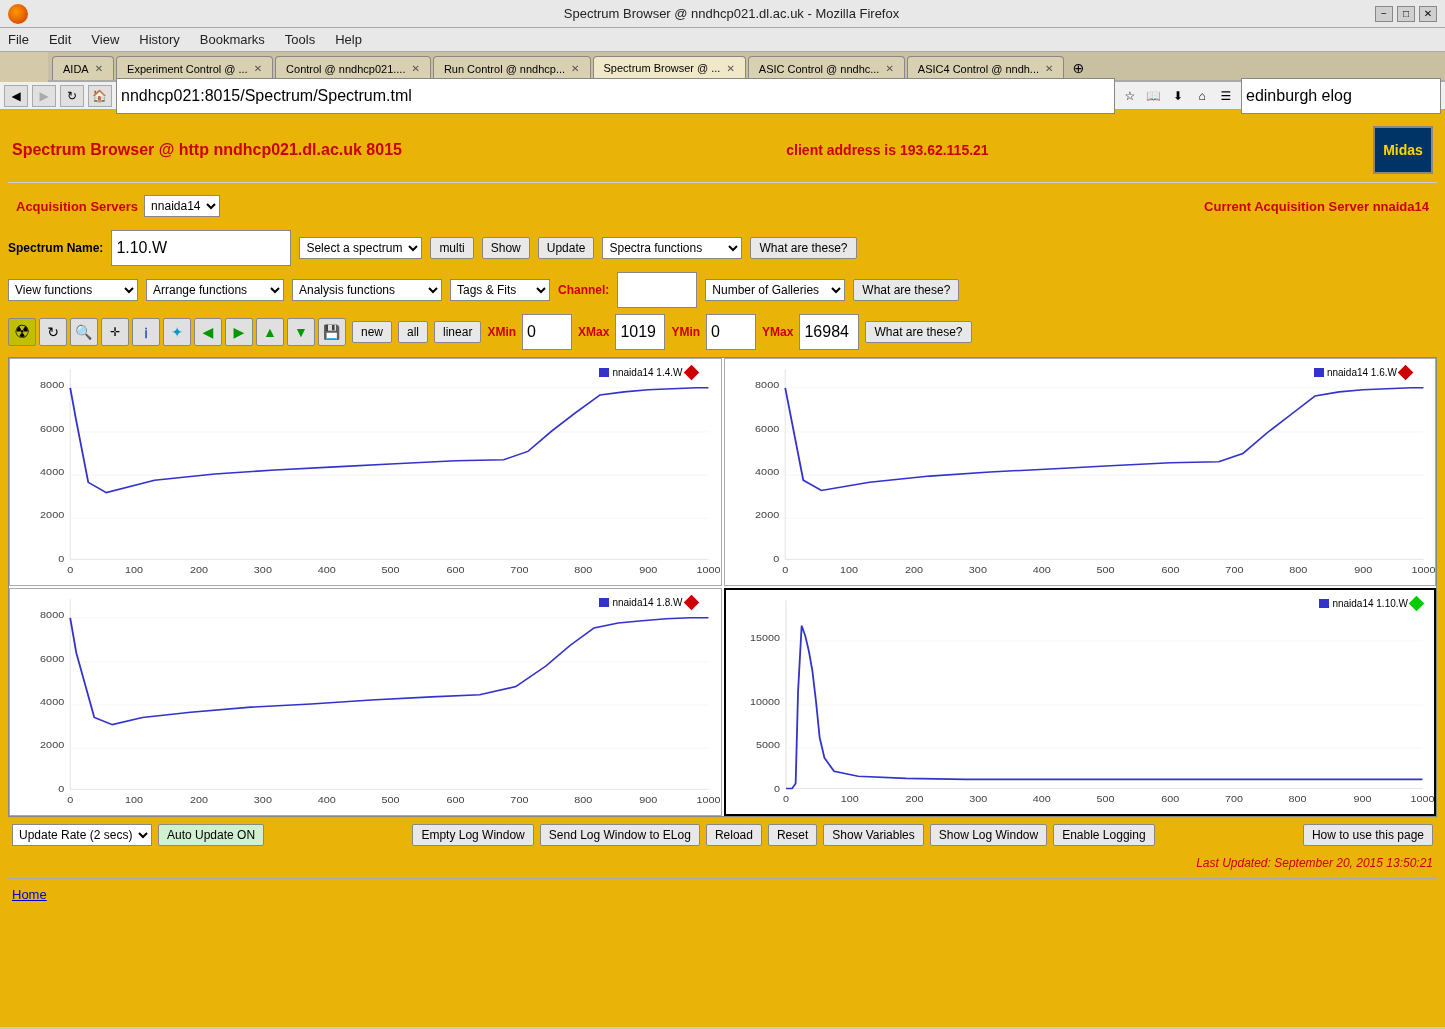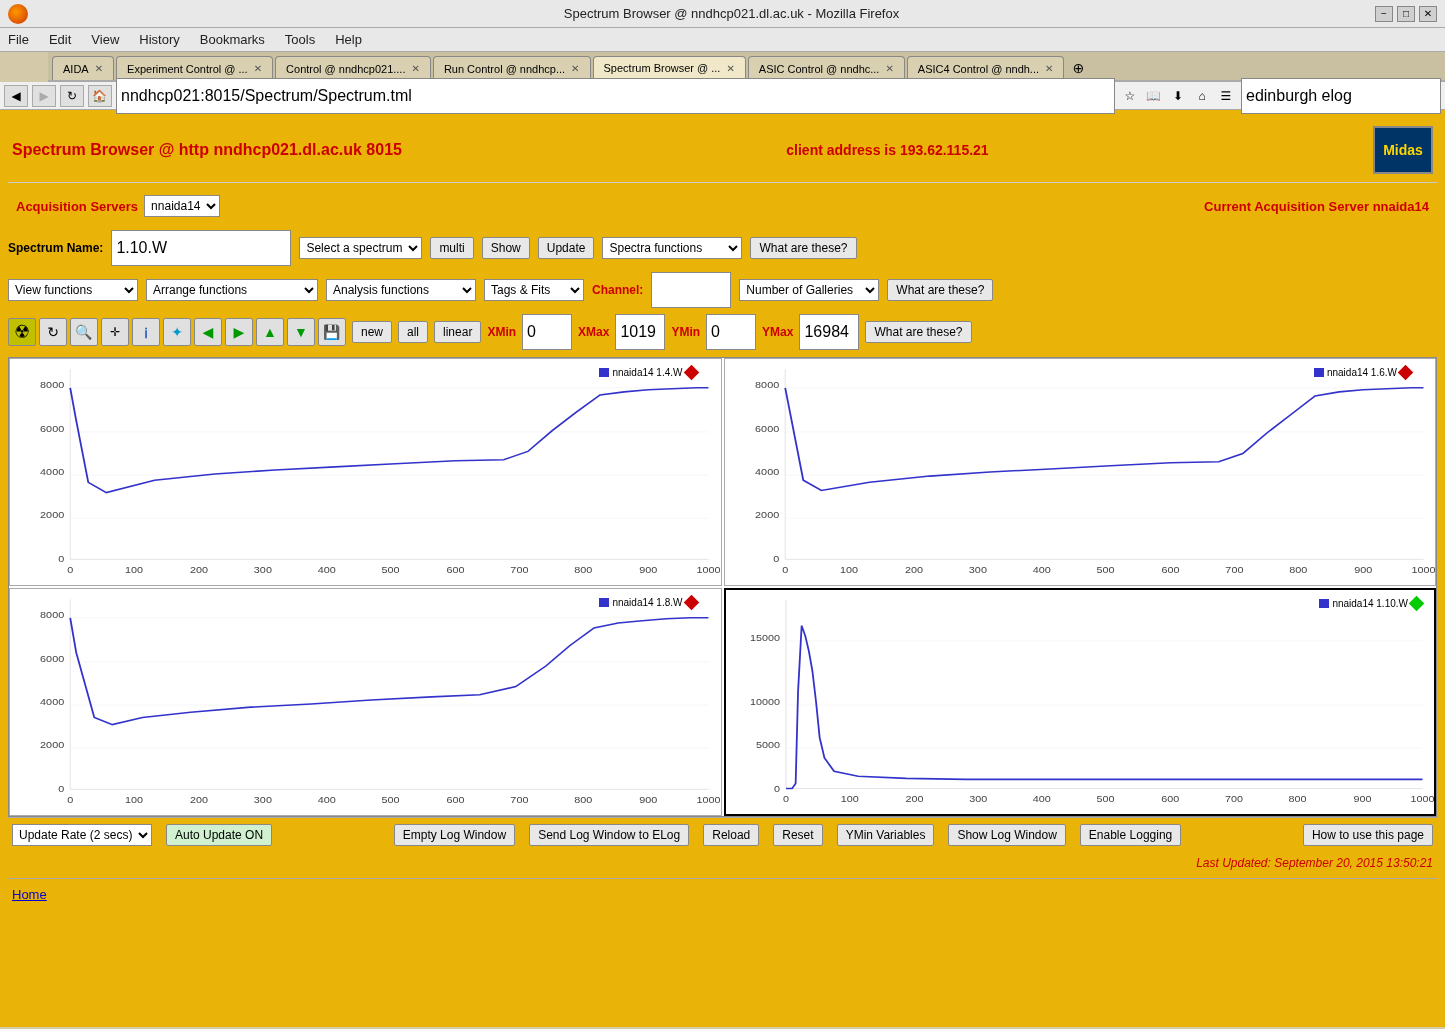--- a/index.html
+++ b/index.html
@@ -52,21 +52,21 @@
     .tool-icon.nuclear { background: #c0c000; color: black; font-size: 18px; }
     .range-label { font-weight: bold; color: #cc0000; }
 
     
     .charts-grid { display: grid; grid-template-columns: 1fr 1fr; grid-template-rows: 1fr 1fr; gap: 2px; border: 1px solid #888; margin-top: 4px; background: white; height: 460px; }
     .chart-panel { border: 1px solid #aaa; background: white; position: relative; overflow: hidden; }
     .chart-panel.active-border { border: 2px solid #000; }
     .chart-label { position: absolute; top: 6px; right: 30px; font-size: 11px; display: flex; align-items: center; gap: 4px; }
 
     
-    .bottom-bar { display: flex; align-items: center; gap: 14px; padding: 6px 4px; border-top: 1px solid #aaa; flex-wrap: wrap; }
+    .bottom-bar { display: flex; align-items: center; gap: 6px; padding: 6px 4px; border-top: 1px solid #aaa; flex-wrap: wrap; }
     .bottom-bar2 { display: flex; align-items: center; justify-content: space-between; padding: 4px 4px; }
     .status-text { color: #cc0000; font-style: italic; font-size: 12px; }
     .home-link { color: #0000cc; text-decoration: underline; cursor: pointer; font-size: 13px; }
 
     svg.chart { width: 100%; height: 100%; }
   </style>
 </head>
 <body>
 
 <div class="title-bar">
@@ -171,21 +171,21 @@
     <select style="width:140px;">
       <option>Spectra functions</option>
     </select>
     <button class="btn">What are these?</button>
   </div>
 
   <div class="controls-row2">
     <select style="width:130px;">
       <option>View functions</option>
     </select>
-    <select style="width:172px;">
+    <select style="width:138px;">
       <option>Arrange functions</option>
     </select>
     <select style="width:150px;">
       <option>Analysis functions</option>
     </select>
     <select style="width:100px;">
       <option>Tags &amp; Fits</option>
     </select>
     <span class="range-label">Channel:</span>
     <input type="text" style="width: 80px;">
@@ -377,21 +377,21 @@
   <div class="bottom-bar">
     <select style="width:140px;">
       <option>Update Rate (2 secs)</option>
     </select>
     <button class="btn" style="background:#d0f0d0;">Auto Update ON</button>
     <div style="flex:1;"></div>
     <button class="btn">Empty Log Window</button>
     <button class="btn">Send Log Window to ELog</button>
     <button class="btn">Reload</button>
     <button class="btn">Reset</button>
-    <button class="btn">YMin Variables</button>
+    <button class="btn">Show Variables</button>
     <button class="btn">Show Log Window</button>
     <button class="btn">Enable Logging</button>
     <div style="flex:1;"></div>
     <button class="btn">How to use this page</button>
   </div>
 
   <div class="bottom-bar2">
     <div></div>
     <div class="status-text">Last Updated: September 20, 2015 13:50:21</div>
   </div>

